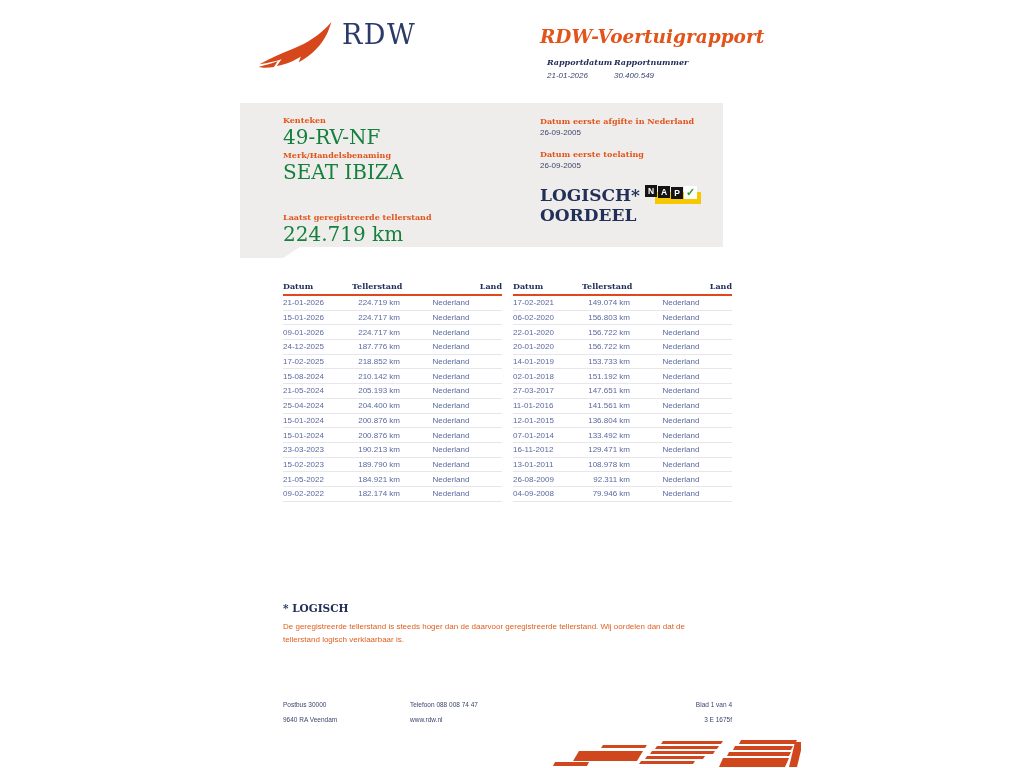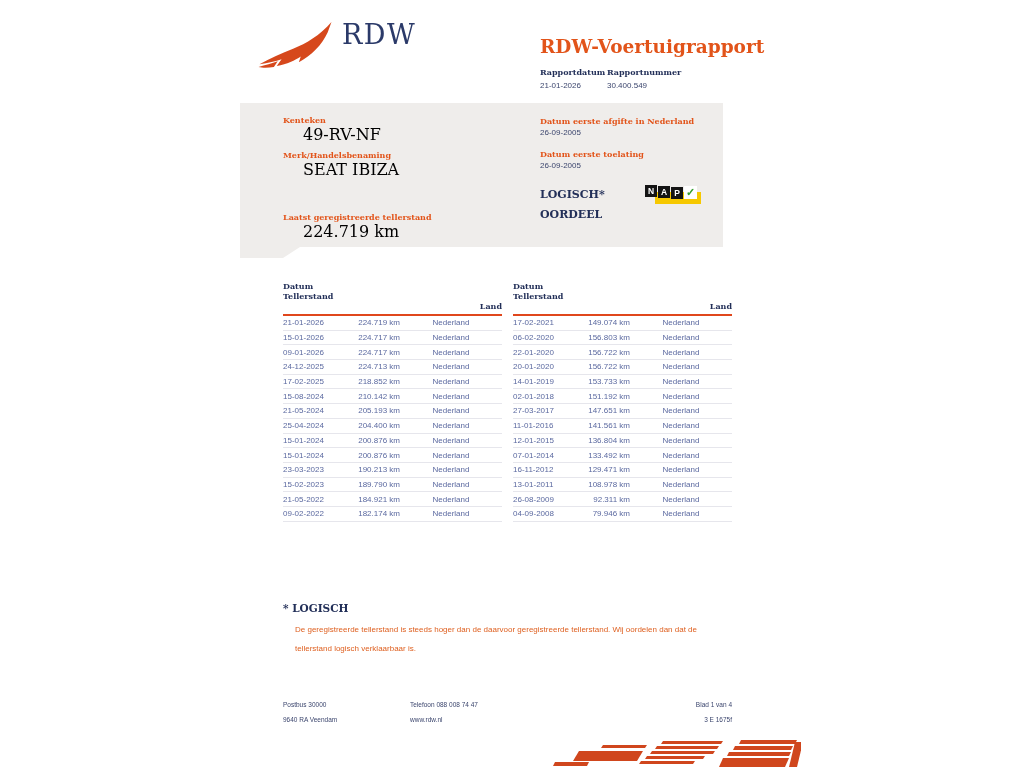--- a/index.html
+++ b/index.html
@@ -6,73 +6,73 @@
   body { background:#ffffff; }
   .page {
     position:relative; width:1013px; height:768px; background:#ffffff;
     font-family:"Liberation Sans", sans-serif; overflow:hidden;
   }
 
   
   .logo-wrap { position:absolute; left:256px; top:20px; display:flex; align-items:flex-start; }
   .wing-svg { width:78px; height:48px; }
   .logo-text { font-family:"DejaVu Serif", serif; font-size:27px; color:#2b3a69; margin-left:8px; letter-spacing:1.5px; line-height:30px; }
-  .header-right { position:absolute; left:540px; top:36px; }
+  .header-right { position:absolute; left:540px; top:26px;font-style:italic; }
   .doc-title { font-family:"DejaVu Serif", serif; font-weight:bold; font-size:18.5px; color:#e2541a; }
   .meta-row { display:flex; margin-top:10px; }
   .meta-col { margin-right:13px; }
-  .meta-col.c1 { width:54px; margin-right:13px; }
+  .meta-col.c1 { width:54px; margin-right:13px;margin-left:7px; }
   .meta-label { font-family:"DejaVu Serif", serif; font-weight:bold; font-size:8px; color:#222f58; }
   .meta-value { font-size:8px; color:#3c466e; margin-top:4px; }
 
   
   .panel {
     position:absolute; left:240px; top:103px; width:483px; height:155px;
     background:#efedeb;
     clip-path:polygon(0 0, 100% 0, 100% 144px, 60px 144px, 43px 155px, 0 155px);
     padding-left:8px;
   }
   .panel .fld { position:absolute; }
   .p-label { font-family:"DejaVu Serif", serif; font-weight:bold; font-size:8px; color:#e2541a; }
-  .p-value-lg { font-family:"DejaVu Serif", serif; font-size:16px; color:#000000;margin-left:20px; }
+  .p-value-lg { font-family:"DejaVu Serif", serif; font-size:20px; color:#15803d; }
   .p-value-sm { font-size:8px; color:#3c466e; }
   .f1l { left:43px; top:12px; }  .f1v { left:43px; top:22px; }
   .f2l { left:43px; top:47px; }  .f2v { left:43px; top:57px; }
   .f3l { left:43px; top:109px; } .f3v { left:43px; top:119px; }
   .f4l { left:300px; top:13px; } .f4v { left:300px; top:25px; }
   .f5l { left:300px; top:46px; } .f5v { left:300px; top:58px; }
-  .verdict { position:absolute; left:300px; top:82px; font-family:"DejaVu Serif", serif; font-weight:bold; font-size:11px; line-height:20px; color:#222f58; }
+  .verdict { position:absolute; left:300px; top:82px; font-family:"DejaVu Serif", serif; font-weight:bold; font-size:17px; line-height:20px; color:#222f58; }
 
   
   .nap { position:absolute; left:405px; top:80px; width:58px; height:26px; }
   .nap-yellow { position:absolute; left:10px; top:9px; width:46px; height:12px; background:#f6c800; }
   .nap-letter { position:absolute; width:12px; height:12px; background:#141414; color:#fff;
     font-size:8.5px; font-weight:bold; display:flex; align-items:center; justify-content:center; }
   .nap-check { position:absolute; left:39px; top:3px; width:13px; height:13px; background:#ffffff;
     color:#35a02f; font-size:11px; font-weight:bold; display:flex; align-items:center; justify-content:center; }
 
   
   .section-tables { position:absolute; left:283px; top:274px; width:449px; }
   .tbl-title { font-family:"DejaVu Serif", serif; font-weight:bold; font-size:9px; color:#e2541a; }
   .tables { display:flex; gap:11px; margin-top:7px; }
   .tbl { width:219px; }
-  .thead { display:flex; padding-bottom:3px; border-bottom:2px solid #e0471c;flex-direction:column; }
+  .thead { display:flex; padding-bottom:3px; border-bottom:2px solid #e0471c; }
   .th { font-family:"DejaVu Serif", serif; font-weight:bold; font-size:8px; color:#222f58; }
   .th-datum { width:69px; }
   .th-teller { width:48px; }
   .th-land { flex:1; text-align:right; }
   .trow { display:flex; height:14.7px; align-items:center; border-bottom:1px solid #e6e6ec; font-size:8px; color:#5b69a0; }
   .td-datum { width:69px; }
   .td-teller { width:48px; text-align:right; }
   .td-land { flex:1; text-align:center; }
 
   
   .footnote { position:absolute; left:283px; top:602px; width:440px; }
   .fn-title { font-family:"DejaVu Serif", serif; font-weight:bold; font-size:10.5px; color:#222f58; }
-  .fn-text { margin-top:6px; font-size:8px; line-height:19px; color:#de5f1f; width:428px;margin-left:12px; }
+  .fn-text { margin-top:6px; font-size:8px; line-height:13px; color:#de5f1f; width:428px; }
 
   
   .footer { position:absolute; left:283px; top:701px; width:449px; height:28px; font-size:6.5px; color:#3c466e; }
   .footer div { line-height:8px; }
   .footer-left  { position:absolute; left:0; top:0; }
   .footer-mid   { position:absolute; left:127px; top:0; }
   .footer-right { position:absolute; right:0; top:0; text-align:right; }
   .fline2 { margin-top:7px; }
 
   
@@ -153,21 +153,21 @@
               <span class="td-teller">224.717 km</span>
               <span class="td-land">Nederland</span>
             </div>
             <div class="trow">
               <span class="td-datum">09-01-2026</span>
               <span class="td-teller">224.717 km</span>
               <span class="td-land">Nederland</span>
             </div>
             <div class="trow">
               <span class="td-datum">24-12-2025</span>
-              <span class="td-teller">224.713 km</span>
+              <span class="td-teller">187.776 km</span>
               <span class="td-land">Nederland</span>
             </div>
             <div class="trow">
               <span class="td-datum">17-02-2025</span>
               <span class="td-teller">218.852 km</span>
               <span class="td-land">Nederland</span>
             </div>
             <div class="trow">
               <span class="td-datum">15-08-2024</span>
               <span class="td-teller">210.142 km</span>

